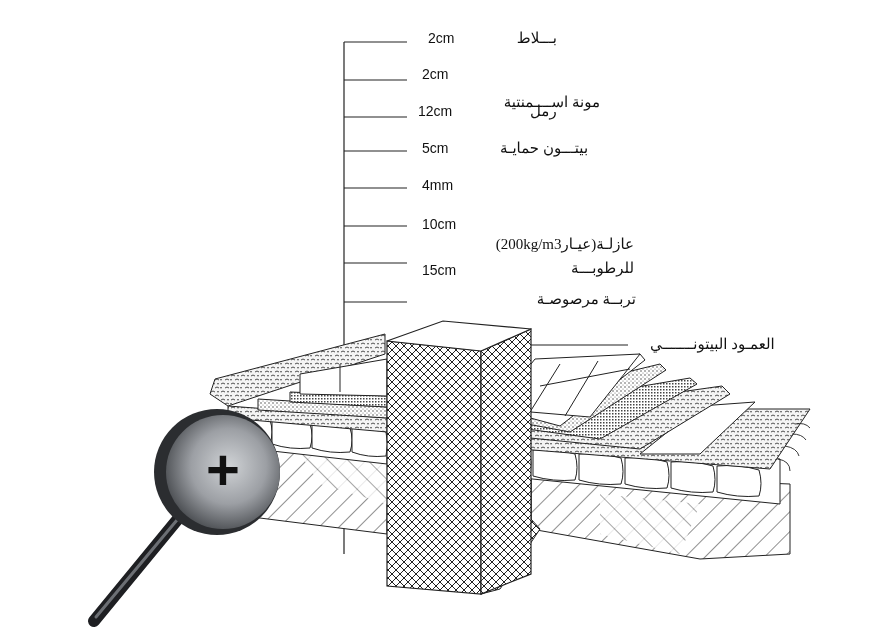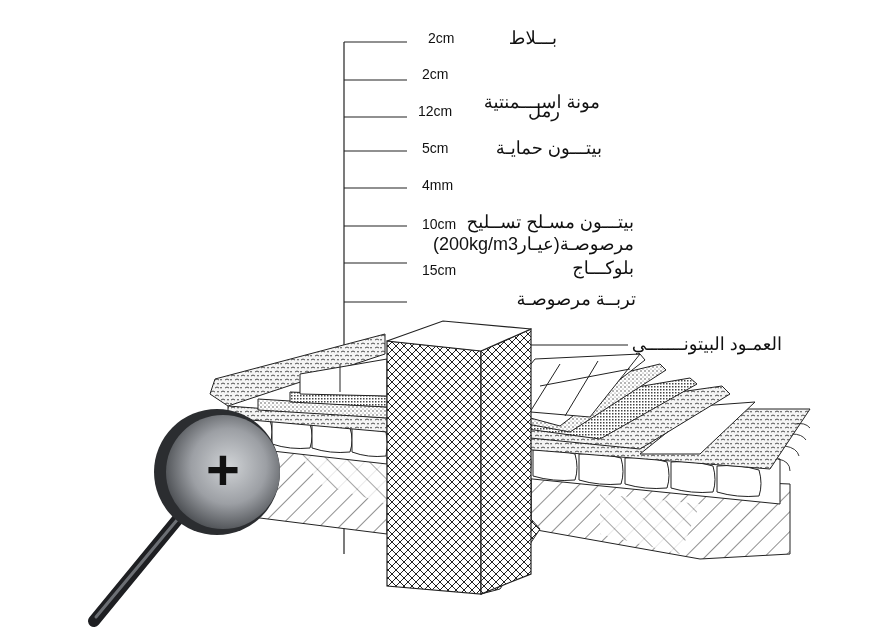--- a/index.html
+++ b/index.html
@@ -2,21 +2,21 @@
 <html><head>
 <meta charset="utf-8">
 <style>
   html, body { margin: 0; padding: 0; background: #ffffff; }
   body { width: 870px; height: 635px; position: relative; overflow: hidden;
          font-family: "Liberation Sans", "DejaVu Sans", sans-serif; color: #111; }
   .stage { position: absolute; left: 0; top: 14px; width: 870px; height: 632px; }
   svg.drawing { position: absolute; left: 0; top: 0; }
   .lbl { position: absolute; font-size: 14px; line-height: 16px; white-space: nowrap; color: #111; }
   .dim { font-family: "Liberation Sans", sans-serif; font-size: 14px; }
-  .ar { direction: rtl; font-family: Liberation Sans, sans-serif; font-size: 18px; }
+  .ar { direction: rtl; font-family: Liberation Serif, serif; font-size: 15px; }
   .zoom-btn { position: absolute; left: 82px; top: 395px; width: 200px; height: 225px; cursor: pointer; }
 </style>
 </head>
 <body>
 
 <div class="stage">
 
   <svg class="drawing" width="870" height="635" viewBox="0 0 870 635">
     <defs>
       <pattern id="cross" width="8" height="8" patternUnits="userSpaceOnUse">
@@ -126,30 +126,29 @@
   <div class="lbl dim" style="left:428px; top:16px;">2cm</div>
   <div class="lbl ar" style="left:487px; top:16px; width:70px; text-align:right;">بـــلاط</div>
 
   <div class="lbl dim" style="left:422px; top:52px;">2cm</div>
   <div class="lbl ar" style="left:480px; top:52px; width:120px; text-align:right;margin-top:28px;">مونة اســــمنتية</div>
 
   <div class="lbl dim" style="left:418px; top:89px;">12cm</div>
   <div class="lbl ar" style="left:530px; top:89px; width:30px; text-align:left;">رمل</div>
 
   <div class="lbl dim" style="left:422px; top:126px;">5cm</div>
-  <div class="lbl ar" style="left:500px; top:126px; width:102px; text-align:center;">بيتـــون حمايـة</div>
+  <div class="lbl ar" style="left:500px; top:126px; width:102px; text-align:left;">بيتـــون حمايـة</div>
 
   <div class="lbl dim" style="left:422px; top:163px;">4mm</div>
 
   <div class="lbl dim" style="left:422px; top:202px;">10cm</div>
-  <div class="lbl ar" style="left:466px; top:200px; width:168px; text-align:right;">بيتـــون مسـلح تســليح</div>
-  <div class="lbl ar" style="left:466px; top:222px; width:168px; text-align:right;">مرصوصـة(عيـار200kg/m3)</div>
+  <div class="lbl ar" style="left:466px; top:222px; width:168px; text-align:right;">عازلـة(عيـار200kg/m3)</div>
 
   <div class="lbl dim" style="left:422px; top:248px;text-align:right;">15cm</div>
-  <div class="lbl ar" style="left:570px; top:246px; width:64px; text-align:right;">بلوكـــاج</div>
+  <div class="lbl ar" style="left:570px; top:246px; width:64px; text-align:right;">للرطوبـــة</div>
 
   <div class="lbl ar" style="left:516px; top:277px; width:120px; text-align:right;">تربــة مرصوصـة</div>
 
   <div class="lbl ar" style="left:650px; top:322px; width:132px; text-align:left;">العمـود البيتونـــــــي</div>
 
   <div class="zoom-btn">
     <svg width="200" height="225" viewBox="0 0 200 225">
       <line x1="100" y1="105" x2="12" y2="212" stroke="#1e1f22" stroke-width="12" stroke-linecap="round"></line>
       <line x1="100" y1="105" x2="14" y2="208" stroke="#6c6f74" stroke-width="3" stroke-linecap="round"></line>
       <circle cx="135" cy="63" r="63" fill="#2b2d30"></circle>

